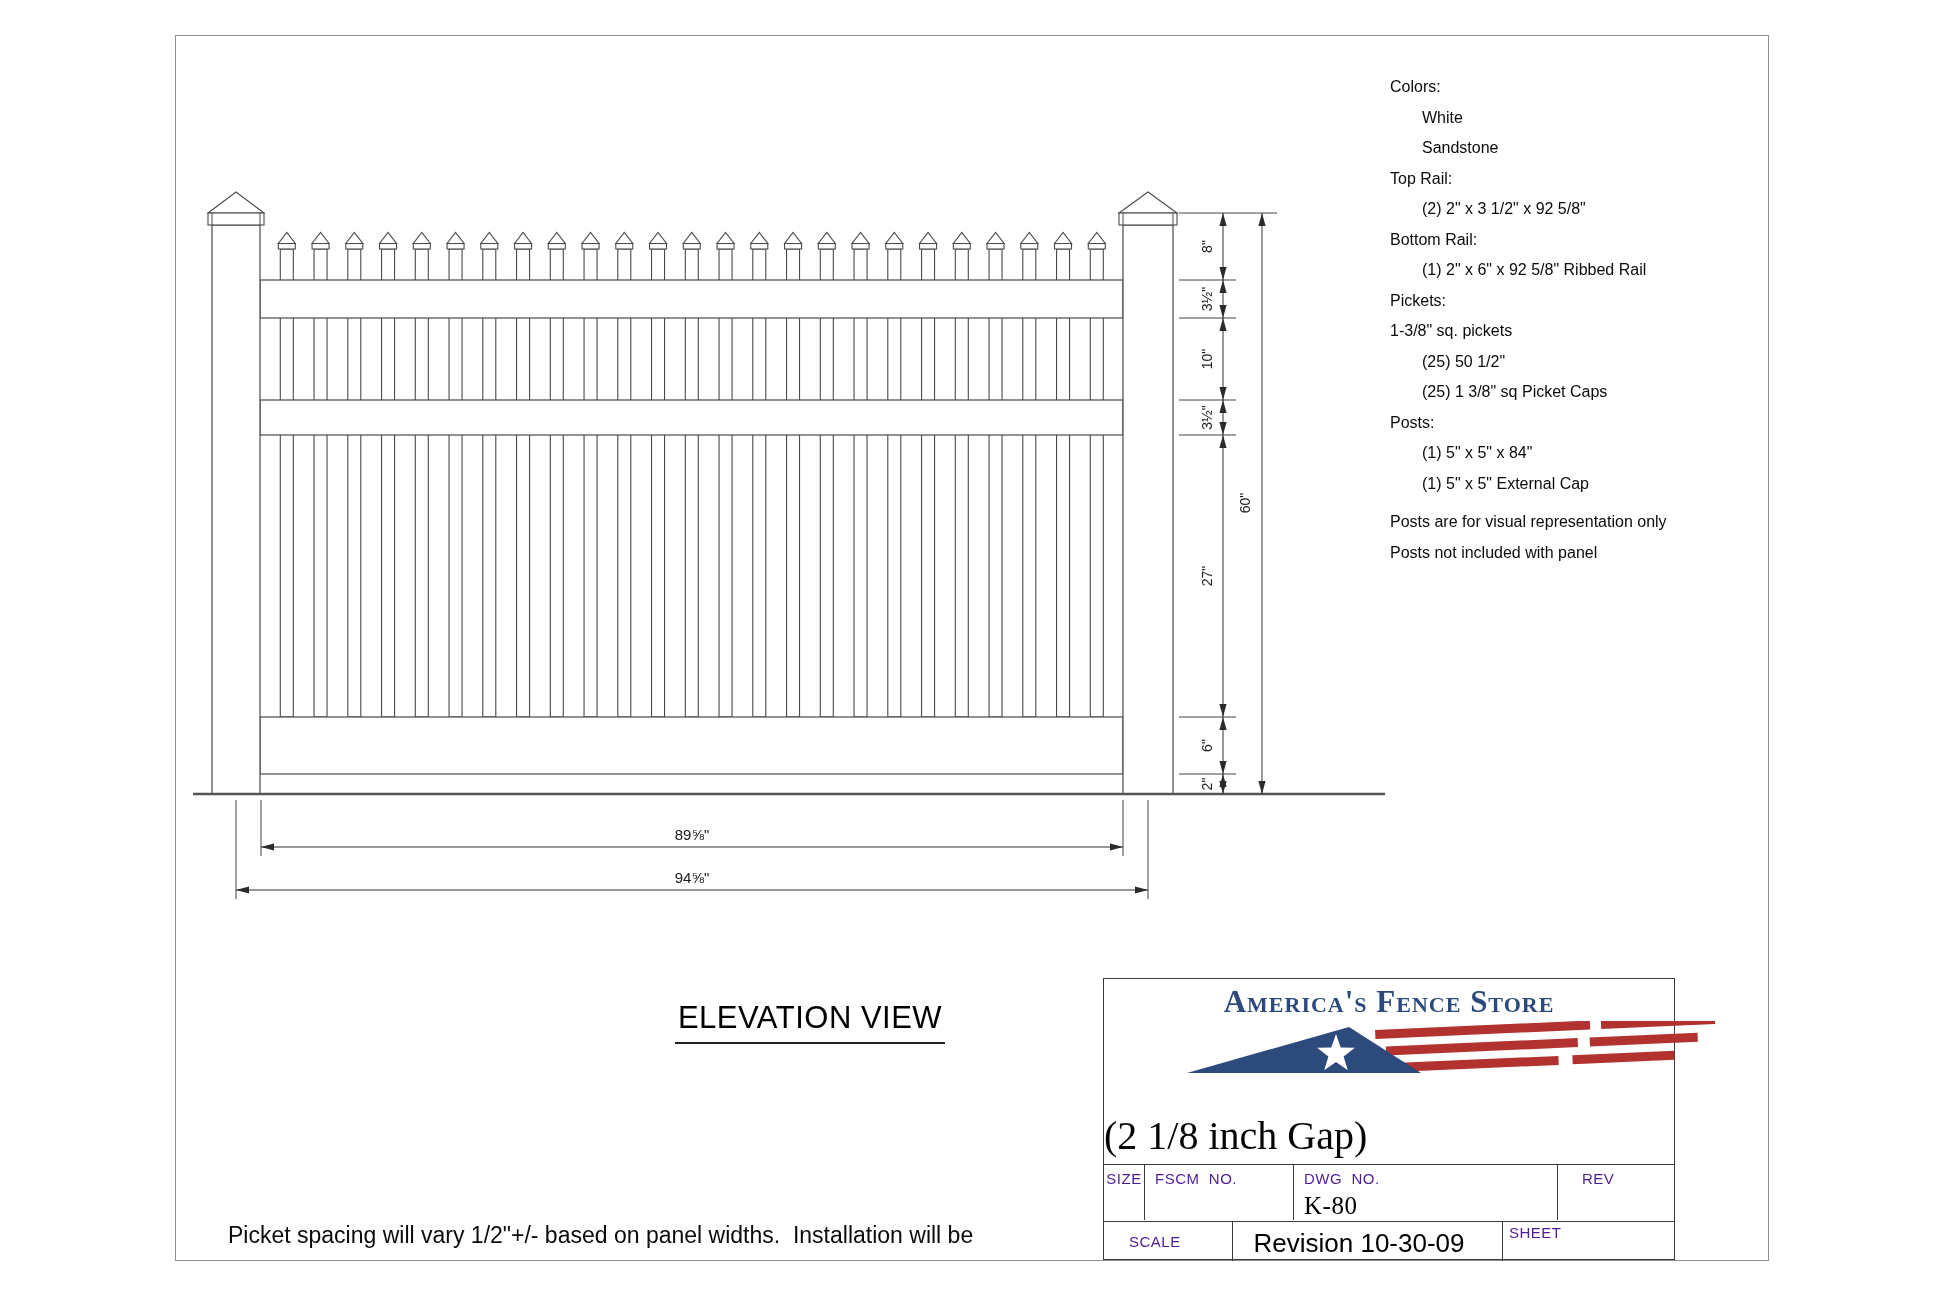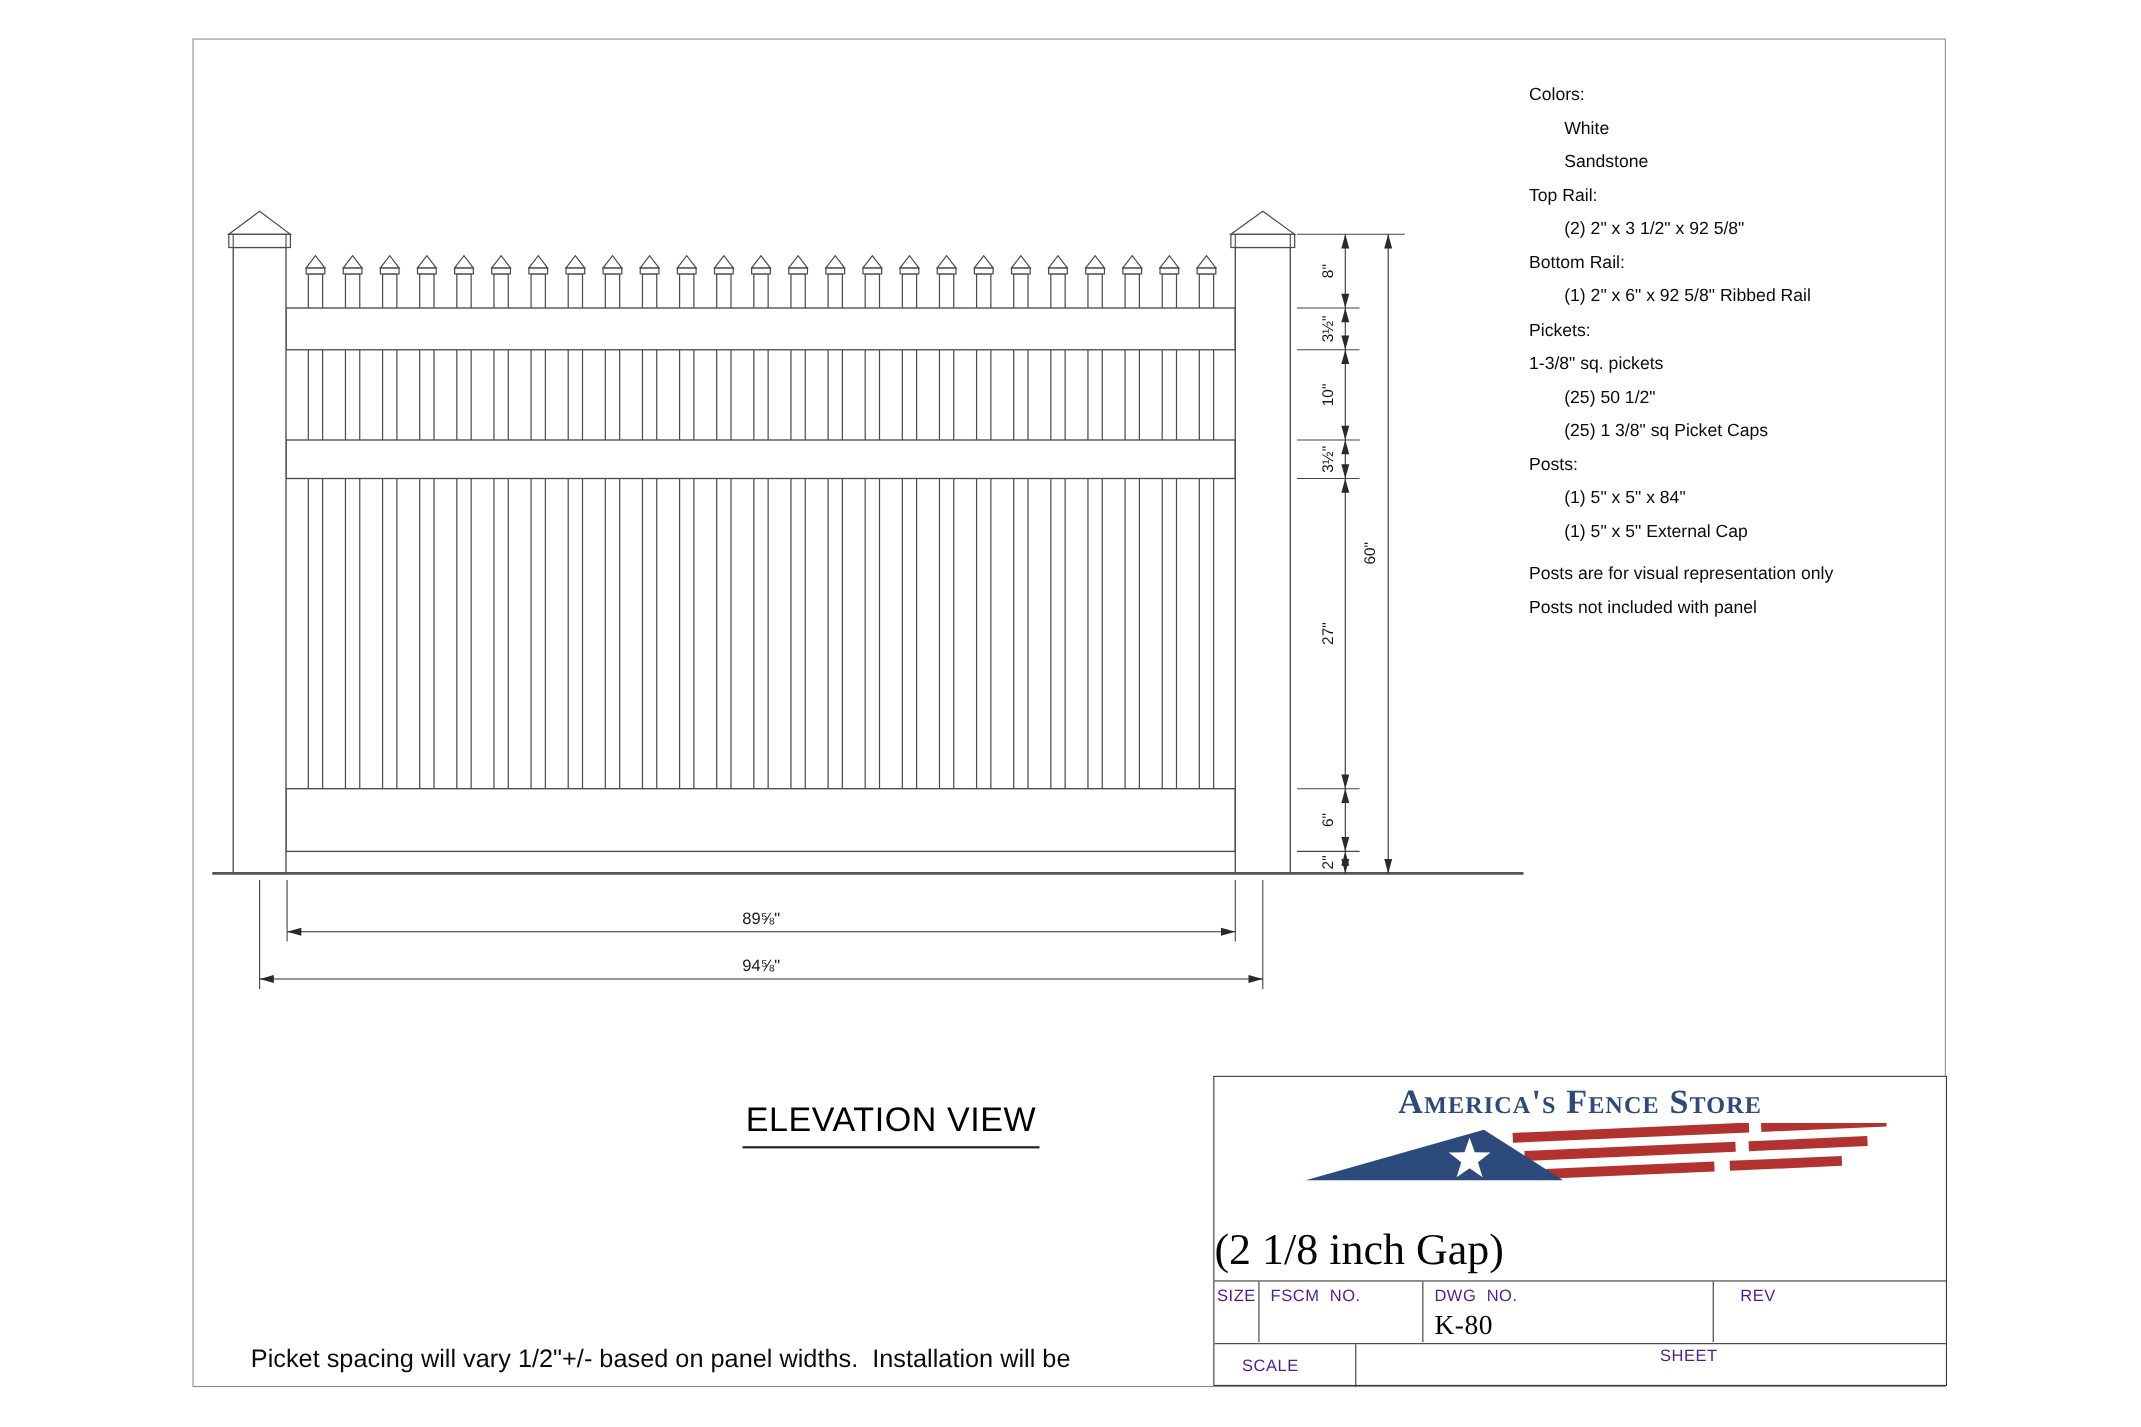--- a/index.html
+++ b/index.html
@@ -16,21 +16,21 @@
 
   
   .elev{position:absolute;left:560px;top:1000px;width:500px;text-align:center;}
   .elev span{display:inline-block;font-size:31px;letter-spacing:.5px;color:#000;
              border-bottom:2px solid #222;padding:0 3px 6px;}
 
   
   .note{position:absolute;left:228px;top:1150px;font-size:23px;line-height:34px;white-space:pre;}
 
   
-  .tb{position:absolute;left:1103px;top:978px;width:667px;height:282px;background:#fff;
+  .tb{position:absolute;left:1103px;top:978px;width:572px;height:282px;background:#fff;
       border:1.5px solid #3a3a3a;box-sizing:border-box;}
   .tb .brand{position:absolute;top:5px;left:0;right:0;text-align:center;
              font-family:"Liberation Serif",serif;font-variant:small-caps;font-weight:700;
              font-size:31px;letter-spacing:1px;color:var(--brand-navy);}
   .tb .flag{position:absolute;left:42px;top:42px;}
   .tb .t1{position:absolute;top:86px;left:0;right:0;text-align:center;
           font-family:"Liberation Serif",serif;font-size:40px;color:#050505;}
   .tb .t2{position:absolute;top:133px;left:0;right:0;
           font-family:"Liberation Serif",serif;font-size:40px;color:#050505;}
   .tb .row1{position:absolute;left:0;right:0;top:185px;height:55px;border-top:1.5px solid #3a3a3a;}
@@ -227,17 +227,20 @@
       <div class="cell c-fscm"><span class="lbl">FSCM  NO.</span></div>
       <div class="cell c-dwg">
         <span class="lbl">DWG  NO.</span>
         <div class="kno">K-80</div>
       </div>
       <div class="cell c-rev last"><span class="lbl">REV</span></div>
     </div>
 
     <div class="row2">
       <div class="cell c2-scale"><span class="lbl">SCALE</span></div>
+      <div class="cell c2-rev">
+        <div class="revtxt">Revision 10-30-09</div>
+      </div>
       <div class="cell c2-sheet last"><span class="lbl">SHEET</span></div>
     </div>
   </div>
 
 </div>
 
 </body></html>

